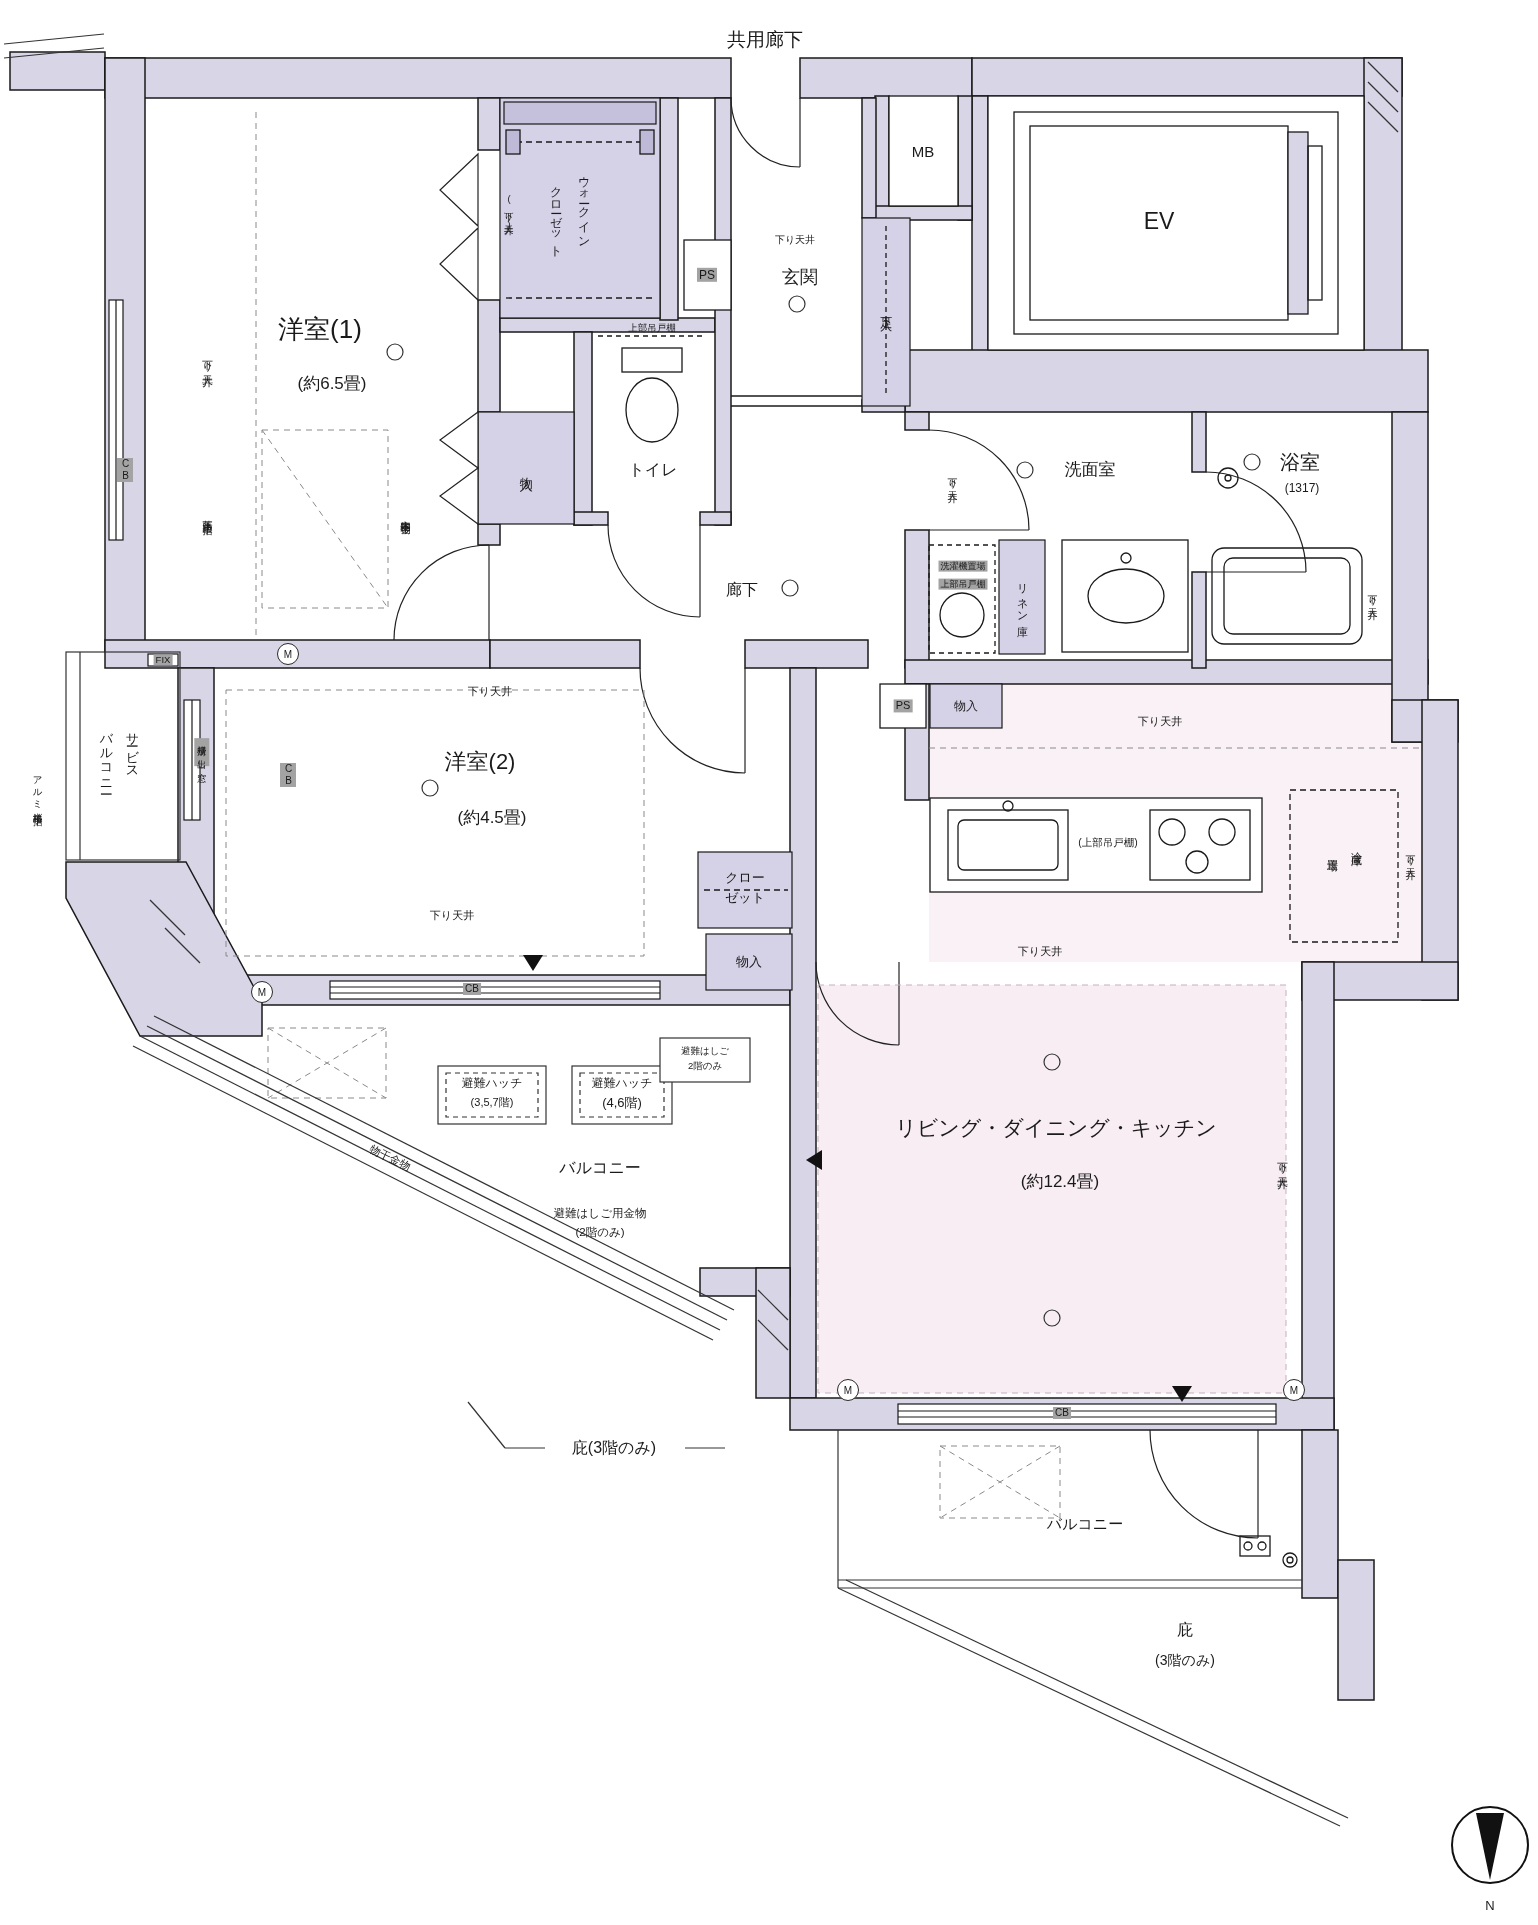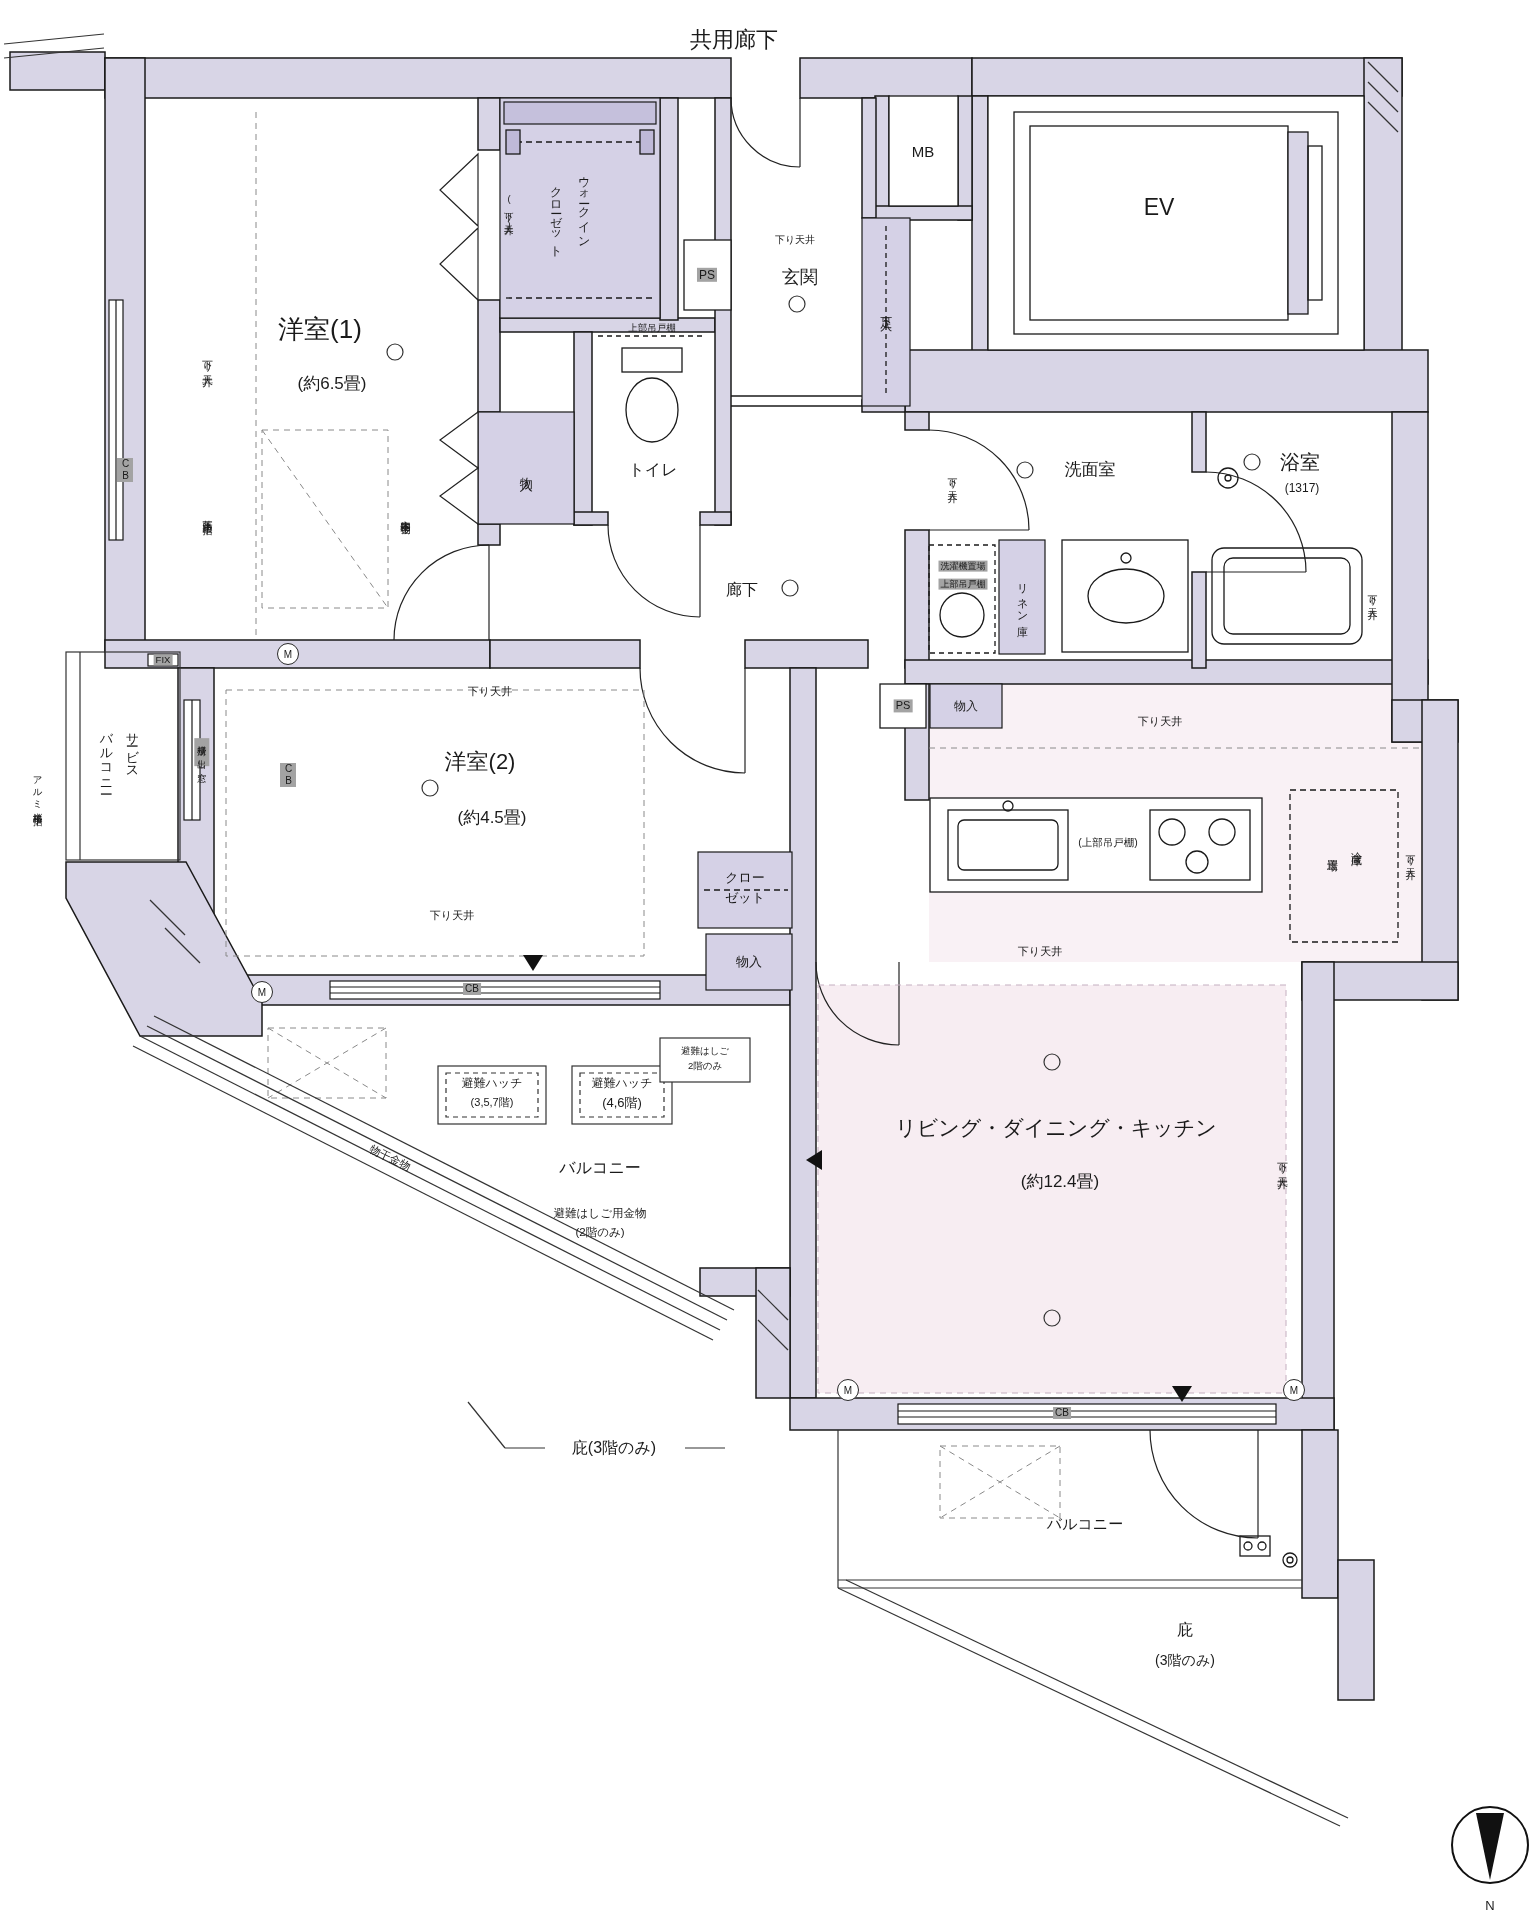--- a/index.html
+++ b/index.html
@@ -269,23 +269,23 @@
       <polygon points="1172,1386 1192,1386 1182,1402"></polygon>
       <polygon points="822,1150 822,1170 806,1160"></polygon>
     </g>
     <g>
       <circle cx="1490" cy="1845" r="38" fill="none" stroke="#111" stroke-width="2"></circle>
       <polygon points="1476,1813 1504,1813 1490,1880" fill="#111"></polygon>
     </g>
   </g>
 </svg>
 
-<div class="lbl" style="left:734px;top:40px;font-size:22px">共用廊下</div>
+<div class="lbl" style="left:765px;top:40px;font-size:19px">共用廊下</div>
 <div class="lbl" style="left:923px;top:152px;font-size:15px">MB</div>
-<div class="lbl" style="left:1159px;top:208px;font-size:23px">EV</div>
+<div class="lbl" style="left:1159px;top:222px;font-size:23px">EV</div>
 
 <div class="lbl" style="left:320px;top:330px;font-size:26px">洋室(1)</div>
 <div class="lbl" style="left:332px;top:384px;font-size:17px">(約6.5畳)</div>
 
 <div class="lbl v" style="left:207px;top:360px;font-size:11px">下り天井</div>
 <div class="lbl v" style="left:207px;top:515px;font-size:10px">落下防止手摺</div>
 <div class="lbl v bg" style="left:125px;top:470px;font-size:10px">CB</div>
 <div class="lbl v" style="left:405px;top:515px;font-size:10px">室内物干金物</div>
 
 <div class="lbl v" style="left:509px;top:212px;font-size:9.5px">(下り天井)</div>

